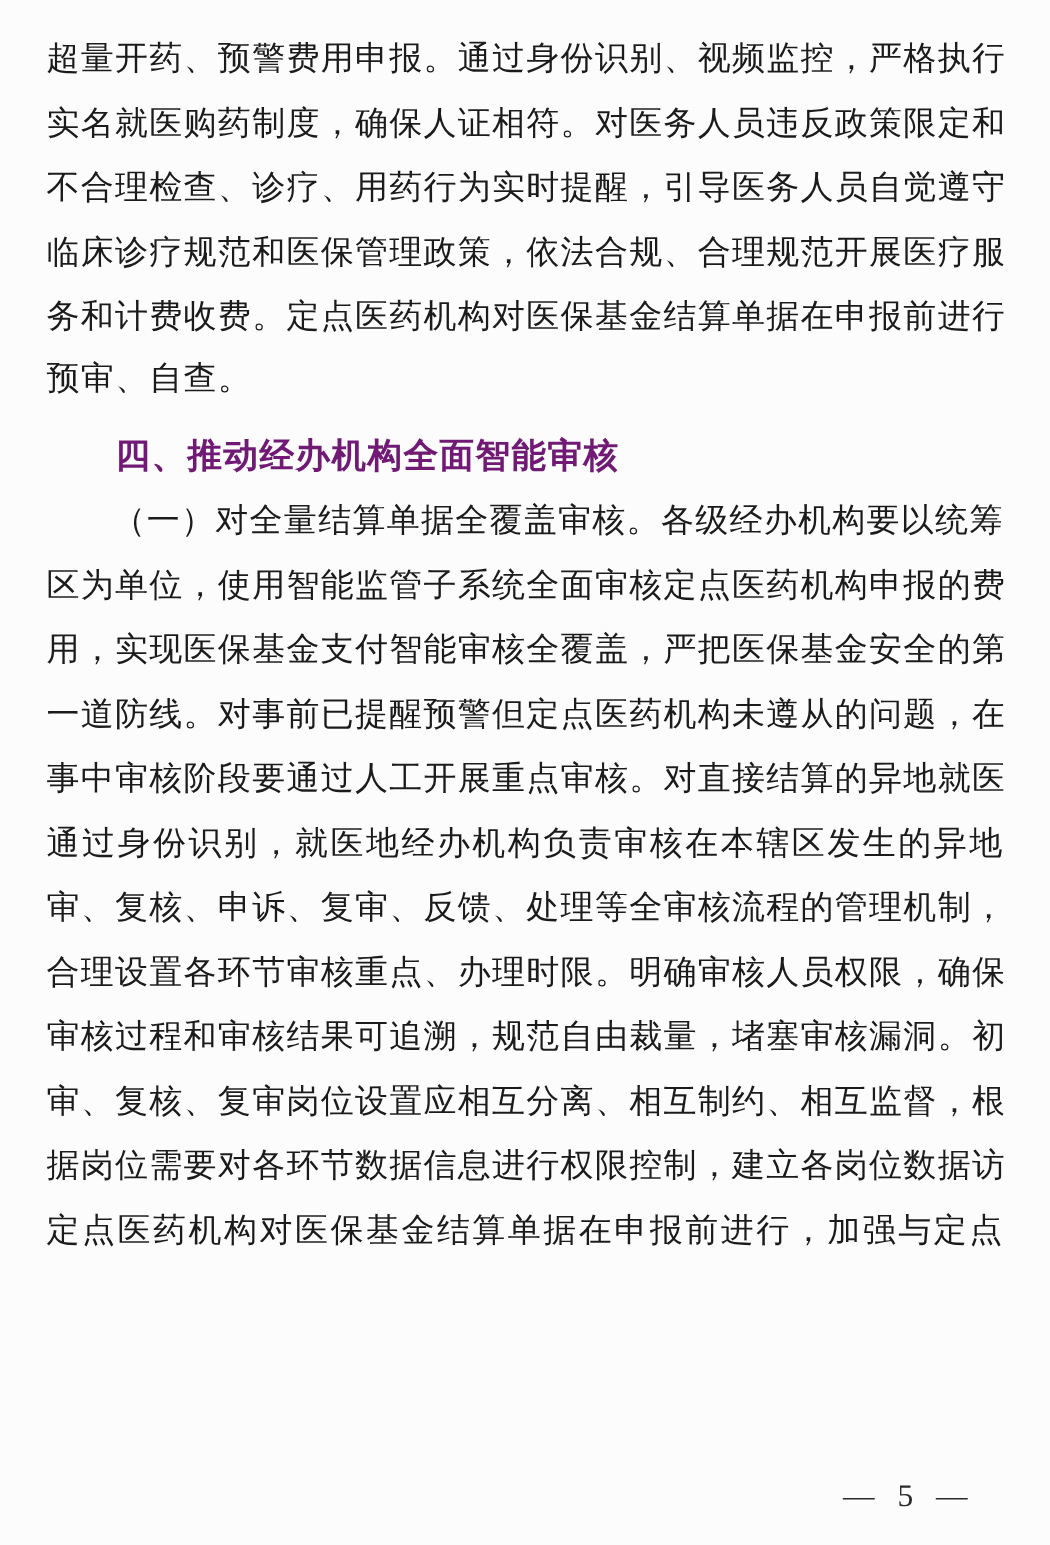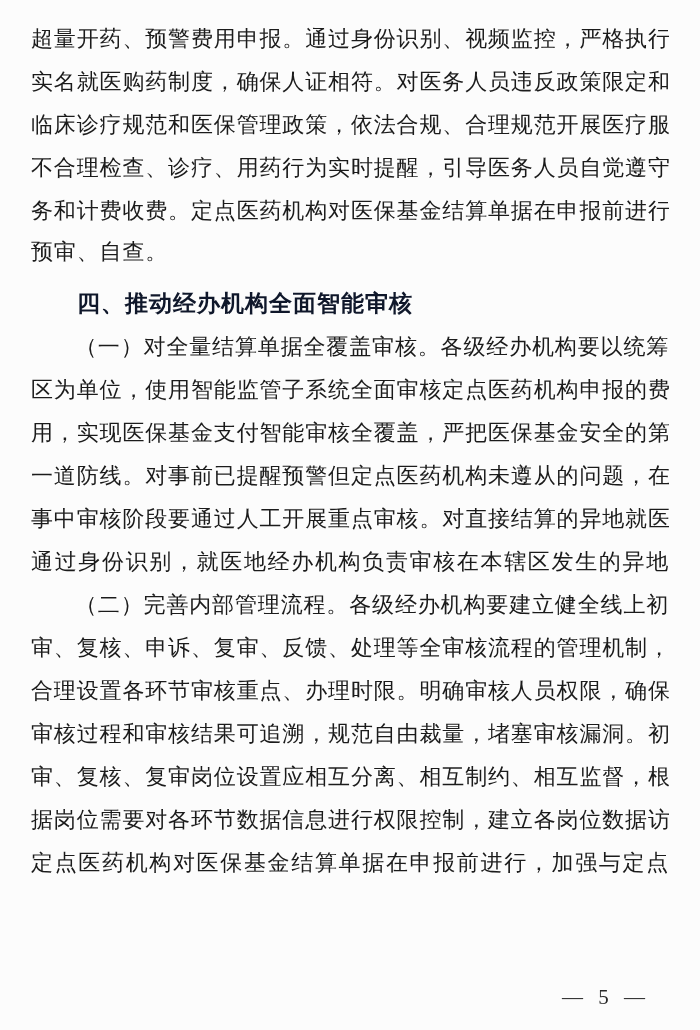--- a/index.html
+++ b/index.html
@@ -48,56 +48,55 @@
   }
   .heading {
     font-family: "Liberation Sans", "DejaVu Sans", sans-serif;
     font-weight: bold;
     font-size: 23px;
     line-height: 43px;
     height: 43px;
     letter-spacing: 1px;
     text-indent: 2em;
     margin-top: 7px;
-    color: #0f172a;
+    color: #701a75;
   }
   .page-number {
     position: absolute;
     right: 50px;
     bottom: 20px;
     font-size: 21px;
     letter-spacing: 5px;
     color: #2a2a2a;
     font-family: "Liberation Serif", "DejaVu Serif", serif;
   }
 </style>
 </head>
 <body>
 
 <div class="page">
   <div class="content" id="doc-body">
       <div class="paragraph">
         <div class="line">超量开药、预警费用申报。通过身份识别、视频监控，严格执行</div>
         <div class="line">实名就医购药制度，确保人证相符。对医务人员违反政策限定和</div>
+        <div class="line">不合理检查、诊疗、用药行为实时提醒，引导医务人员自觉遵守</div>
         <div class="line">临床诊疗规范和医保管理政策，依法合规、合理规范开展医疗服</div>
-        <div class="line">不合理检查、诊疗、用药行为实时提醒，引导医务人员自觉遵守</div>
         <div class="line">务和计费收费。定点医药机构对医保基金结算单据在申报前进行</div>
         <div class="line short">预审、自查。</div>
       </div>
       <div class="heading">四、推动经办机构全面智能审核</div>
       <div class="paragraph">
         <div class="line indent"><span class="lead">（一）对全量结算单据全覆盖审核。</span>各级经办机构要以统筹</div>
         <div class="line">区为单位，使用智能监管子系统全面审核定点医药机构申报的费</div>
         <div class="line">用，实现医保基金支付智能审核全覆盖，严把医保基金安全的第</div>
         <div class="line">一道防线。对事前已提醒预警但定点医药机构未遵从的问题，在</div>
         <div class="line">事中审核阶段要通过人工开展重点审核。对直接结算的异地就医</div>
         <div class="line">通过身份识别，就医地经办机构负责审核在本辖区发生的异地</div>
       </div>
       <div class="paragraph">
-        <div class="line indent"><span class="lead">（二）完善内部管理流程。</span>各级经办机构要建立健全线上初</div>
         <div class="line">审、复核、申诉、复审、反馈、处理等全审核流程的管理机制，</div>
         <div class="line">合理设置各环节审核重点、办理时限。明确审核人员权限，确保</div>
         <div class="line">审核过程和审核结果可追溯，规范自由裁量，堵塞审核漏洞。初</div>
         <div class="line">审、复核、复审岗位设置应相互分离、相互制约、相互监督，根</div>
         <div class="line">据岗位需要对各环节数据信息进行权限控制，建立各岗位数据访</div>
         <div class="line">定点医药机构对医保基金结算单据在申报前进行，加强与定点</div>
       </div>
     </div>
   <div class="page-number">— 5 —</div>
 </div>

